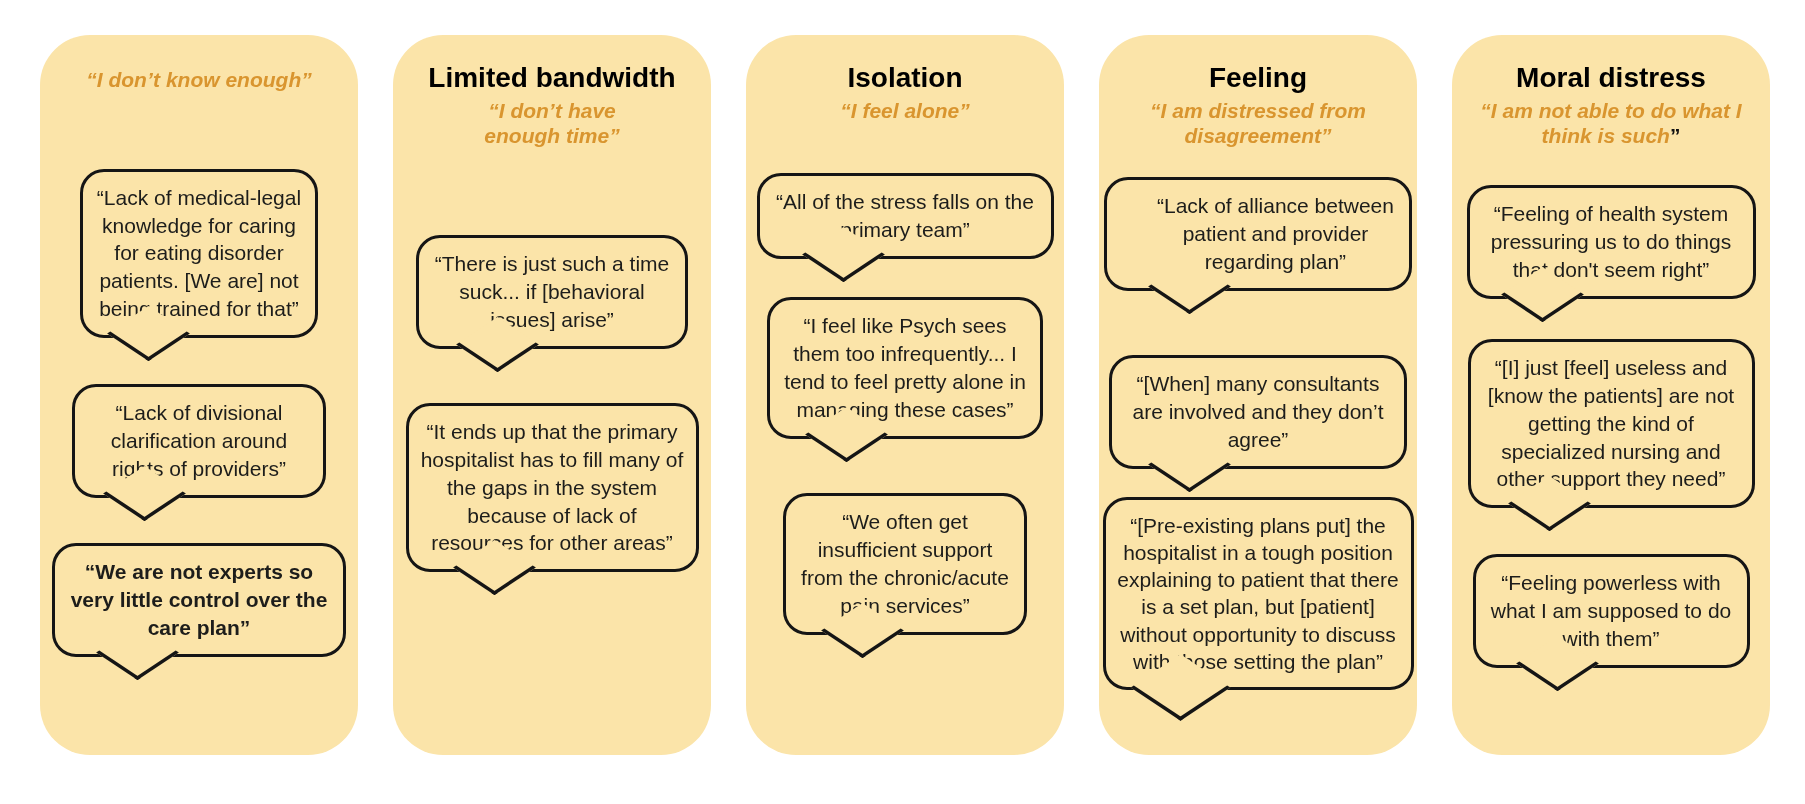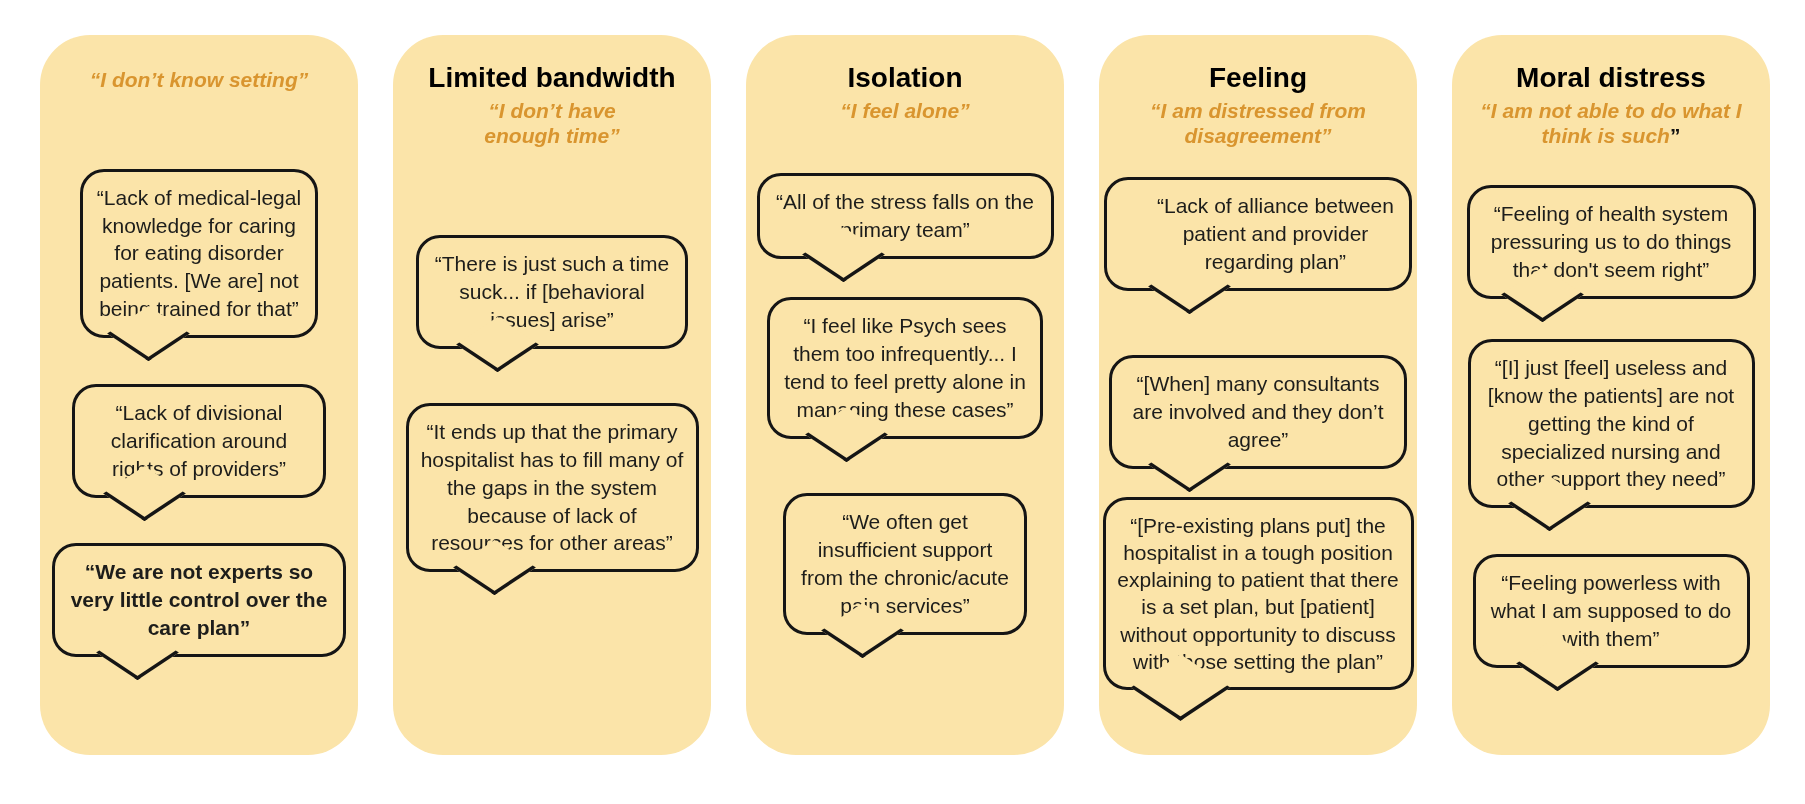--- a/index.html
+++ b/index.html
@@ -74,21 +74,21 @@
     width:44px;height:44px;
     bottom:-24px;
   }
 </style>
 </head>
 <body>
 
 <div class="board">
 
   <div class="column">
-    <div class="col-subtitle"><span>“I don’t know setting”</span><span class="suffix-dark"></span></div>
+    <div class="col-subtitle"><span>“I don’t know enough”</span><span class="suffix-dark"></span></div>
     <div class="bubble" style="margin-top:76px;width:238px;">
       <span>“Lack of medical-legal knowledge for caring for eating disorder patients. [We are] not being trained for that”</span>
       <div class="tail" style="left:20%;"></div>
     </div>
     <div class="bubble" style="margin-top:46px;width:254px;">
       <span>“Lack of divisional clarification around rights of providers”</span>
       <div class="tail" style="left:20%;"></div>
     </div>
     <div class="bubble" style="margin-top:45px;width:294px;font-weight:bold;">
       <span>“We are not experts so very little control over the care plan”</span>

